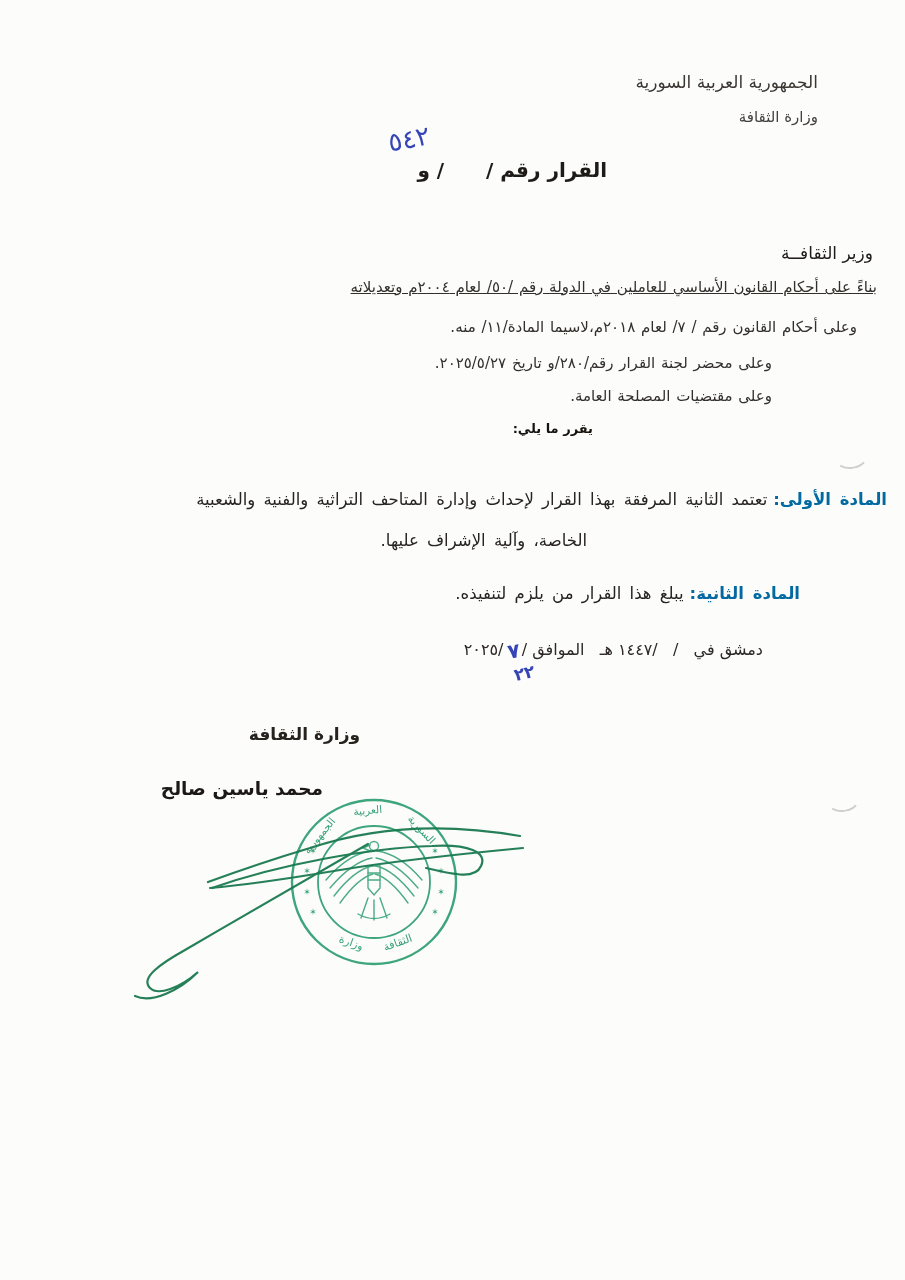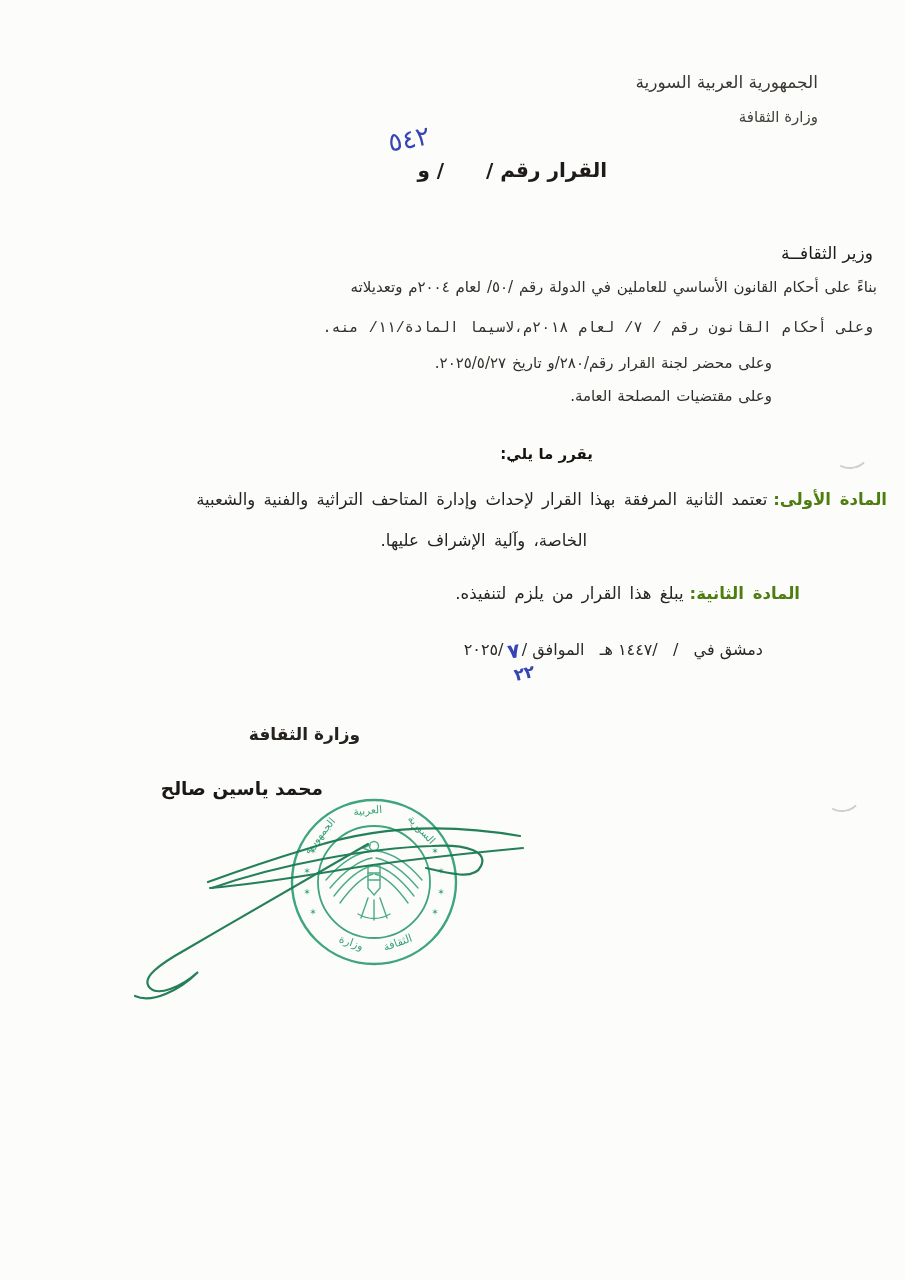--- a/index.html
+++ b/index.html
@@ -15,27 +15,27 @@
     text-align:right;
   }
   .abs{position:absolute;white-space:nowrap;}
   .hdr-country{top:72px;right:87px;font-size:17px;color:#3a3733;}
   .hdr-ministry{top:108px;right:87px;font-size:15px;color:#45423d;}
   .hand{color:#3545b5;font-family:"DejaVu Sans",sans-serif;}
   .hand-num{top:124px;left:388px;font-size:26px;transform:rotate(-11deg);letter-spacing:4px;}
   .decision-line{top:158px;right:298px;font-size:20px;font-weight:bold;color:#1d1a17;}
   .minister-heading{top:243px;right:32px;font-size:17px;font-weight:normal;color:#1d1a17;}
   .pre{font-size:15px;color:#33302c;word-spacing:1px;}
-  .pre1{top:278px;right:28px;}
-  .pre2{top:318px;right:32px;font-family:Liberation Mono, monospace;}
+  .pre1{top:278px;right:28px;text-decoration:underline;}
+  .pre2{top:318px;right:48px;}
   .pre3{top:354px;right:133px;margin-left:12px;}
   .pre4{top:387px;right:133px;}
-  .decree-intro{top:445px;right:312px;font-size:15px;font-weight:bold;color:#17140f;}
+  .decree-intro{top:421px;right:312px;font-size:13px;font-weight:bold;color:#17140f;}
   .art{font-size:16.5px;color:#262320;word-spacing:3px;}
-  .art b{color:#4d7c0f;margin-left:6px;}
+  .art b{color:#0369a1;margin-left:6px;}
   .a1l1{top:490px;right:18px;}
   .a1l2{top:531px;right:318px;}
   .a2{top:584px;right:105px;}
   .date-line{top:636px;right:142px;font-size:16px;color:#2c2926;}
   .hand-month{
     display:inline-block;
     color:#3545b5;font-size:20px;font-weight:bold;
     transform:rotate(-9deg) translateY(3px);
     padding:0 3px;
   }

